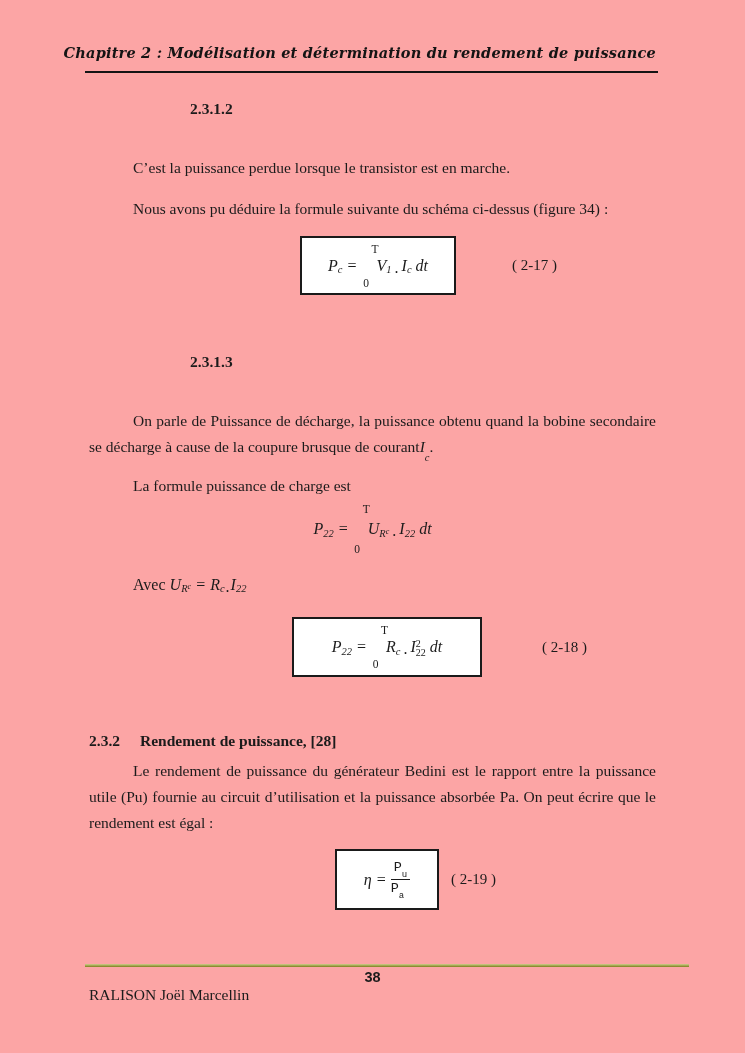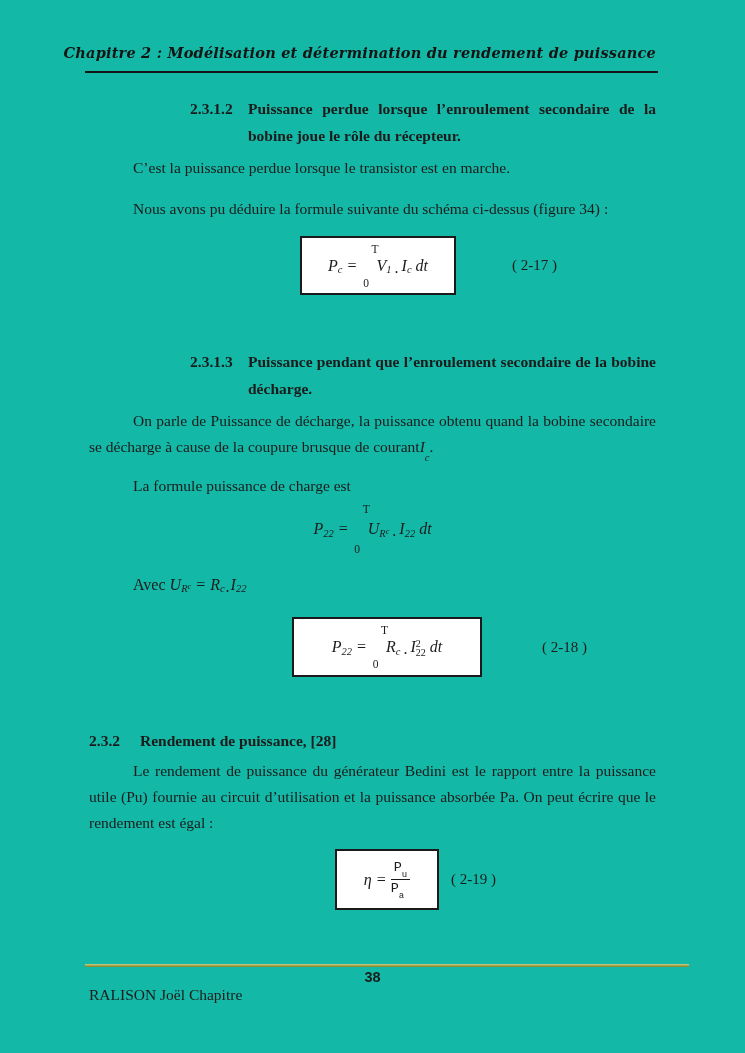--- a/index.html
+++ b/index.html
@@ -1,17 +1,17 @@
 <!DOCTYPE html>
 <html><head>
 <meta charset="utf-8">
 <style>
   html,body{margin:0;padding:0;background:#ffffff;}
   .page{
-    position:relative;width:745px;height:1053px;background:#14b8a6;
+    position:relative;width:745px;height:1053px;background:#fca5a5;
     font-family:"Liberation Serif","DejaVu Serif",serif;
     color:#1b1b1b;font-size:15.5px;overflow:hidden;
   }
   
   .chapter{
     position:absolute;top:44px;right:89px;width:600px;text-align:right;
     font-family:"DejaVu Serif",serif;font-style:italic;font-weight:bold;
     font-size:14.5px;letter-spacing:.2px;color:#141414;
   }
   .header-rule{position:absolute;top:71px;left:85px;width:573px;height:0;border-top:2px solid #141414;}
@@ -75,21 +75,20 @@
 </head>
 <body>
 
 <div class="page">
 
   <div class="chapter">Chapitre 2 : Modélisation et détermination du rendement de puissance</div>
   <div class="header-rule"></div>
 
   <div class="h h1">
     <span class="hnum">2.3.1.2</span>
-    <span class="htext">Puissance perdue lorsque l’enroulement secondaire de la bobine joue le rôle du récepteur.</span>
   </div>
 
   <div class="para p1">C’est la puissance perdue lorsque le transistor est en marche.</div>
   <div class="para p2">Nous avons pu déduire la formule suivante du schéma ci-dessus (figure 34) :</div>
 
   <div class="eqrow eq17row">
     <div class="eqbox box17">
       <span class="m">
         <span class="mi">P</span>
           <span class="msub">c</span>
@@ -105,21 +104,20 @@
           <span class="msub">c</span>
         <span class="msp"></span>
         <span class="mi">dt</span>
       </span>
     </div>
     <span class="eqlabel lab17">( 2-17 )</span>
   </div>
 
   <div class="h h2">
     <span class="hnum">2.3.1.3</span>
-    <span class="htext">Puissance pendant que l’enroulement secondaire de la bobine décharge.</span>
   </div>
 
   <div class="para p4">La formule puissance de charge est</div>
 
   <div class="para p3">
     <span>On parle de Puissance de décharge, la puissance obtenu quand la bobine secondaire se décharge à cause de la coupure brusque de courant</span><span class="mi">I</span><span class="msub">c</span><span>.</span>
   </div>
 
   <div class="eqrow eq22row">
     <span class="m">
@@ -198,15 +196,15 @@
           <span class="fnum"><span>P</span><span class="fsub">u</span></span>
           <span class="fden"><span>P</span><span class="fsub">a</span></span>
         </span>
       </span>
     </div>
     <span class="eqlabel lab19">( 2-19 )</span>
   </div>
 
   <div class="footer-rule"></div>
   <div class="page-number">38</div>
-  <div class="author">RALISON Joël Chapitre</div>
+  <div class="author">RALISON Joël Marcellin</div>
 
 </div>
 
 </body></html>

